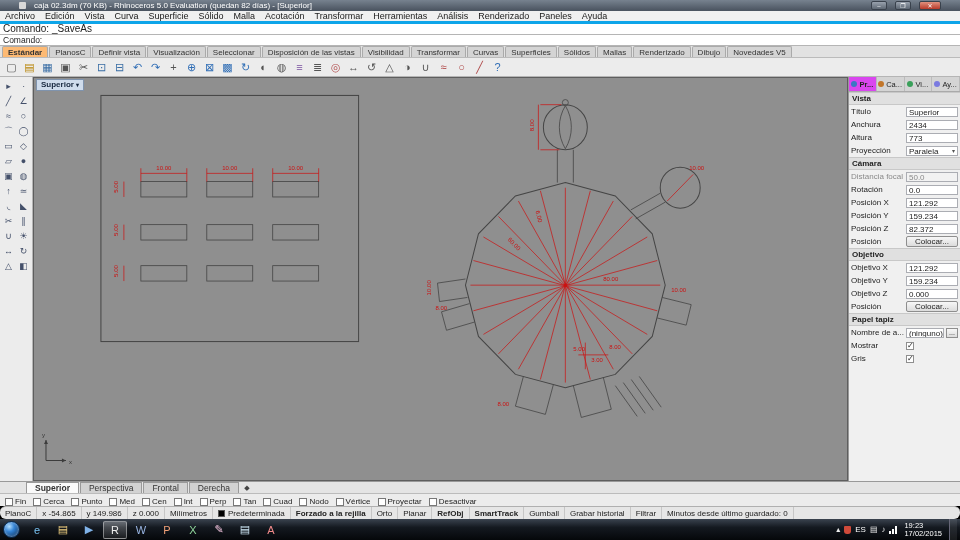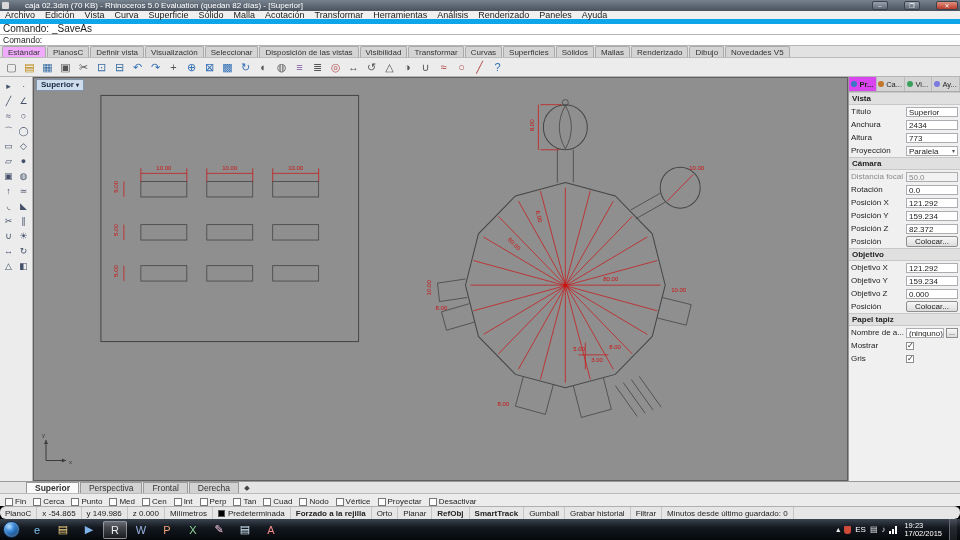--- a/index.html
+++ b/index.html
@@ -1,37 +1,37 @@
 <!DOCTYPE html>
 <html><head>
 <meta charset="utf-8">
 <style>
   html,body{margin:0;padding:0;}
   body{width:960px;height:540px;overflow:hidden;font-family:"Liberation Sans",sans-serif;background:#000;}
   .app{width:960px;height:540px;display:flex;flex-direction:column;}
 
   
-  .titlebar{height:11px;background:linear-gradient(#77828f,#49525e);color:#fff;font-size:8px;display:flex;align-items:center;padding:0 2px;gap:16px;box-sizing:border-box;}
+  .titlebar{height:11px;background:linear-gradient(#77828f,#49525e);color:#fff;font-size:8px;display:flex;align-items:center;padding:0 19px;gap:8px;box-sizing:border-box;}
   .title-icon{width:7px;height:7px;background:#d8d8d8;border-radius:1px;flex:0 0 auto;}
   .title-text{flex:1;white-space:nowrap;overflow:hidden;}
   .winbtn{width:16px;height:9px;font-size:6px;line-height:8px;text-align:center;background:linear-gradient(#99a2ae,#5d6773);border:1px solid #39414c;border-radius:2px;color:#fff;box-sizing:border-box;}
   .winbtn.close{background:linear-gradient(#e0907e,#b93a2a);width:22px;}
 
   
-  .menubar{height:13px;background:#f0f0f0;border-bottom:5px solid #0ea5e9;display:flex;align-items:center;font-size:9px;color:#1a1a1a;box-sizing:border-box;}
+  .menubar{height:13px;background:#f0f0f0;border-bottom:3px solid #0ea5e9;display:flex;align-items:center;font-size:9px;color:#1a1a1a;box-sizing:border-box;}
   .menu-item{padding:0 5px;white-space:nowrap;}
 
   
   .cmdline{height:10px;background:#fff;font-size:10px;line-height:10px;color:#222;padding:0 3px;white-space:nowrap;overflow:hidden;}
   .cmdprompt{height:12px;background:#fff;border-top:1px solid #b5b5b5;border-bottom:1px solid #b5b5b5;font-size:8.5px;line-height:10px;padding:0 3px;box-sizing:border-box;color:#222;}
 
   
   .tabsrow{height:12px;background:#e2e2e2;display:flex;align-items:flex-end;font-size:8px;color:#333;padding-left:2px;box-sizing:border-box;border-bottom:1px solid #bbb;overflow:hidden;}
   .ttab{padding:0 5px;height:11px;line-height:11px;border:1px solid #aaa;border-bottom:none;border-radius:2px 2px 0 0;background:#d4d4d4;margin-right:1px;white-space:nowrap;box-sizing:border-box;}
-  .ttab[data-active="true"]{background:#f0abfc;font-weight:normal;margin-top:16px;}
+  .ttab[data-active="true"]{background:#fdba74;font-weight:bold;margin-top:16px;}
 
   
   .iconsrow{height:19px;background:#ececec;border-bottom:1px solid #b5b5b5;display:flex;align-items:center;padding:0 3px;gap:1px;box-sizing:border-box;overflow:hidden;}
   .ticon{width:17px;height:16px;display:flex;align-items:center;justify-content:center;font-size:11px;border-radius:2px;flex:0 0 auto;}
 
   
   .main{flex:1;display:flex;min-height:0;}
   .lefttools{width:33px;background:#ececec;border-right:1px solid #b5b5b5;display:grid;grid-template-columns:15px 15px;align-content:start;justify-content:center;padding-top:2px;box-sizing:border-box;row-gap:1px;}
   .licon{width:15px;height:14px;display:flex;align-items:center;justify-content:center;font-size:9px;color:#44506a;}
 

